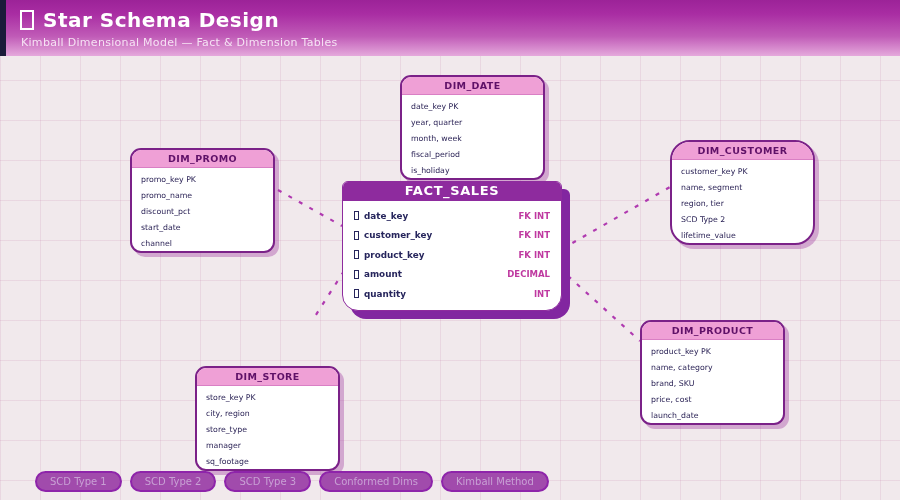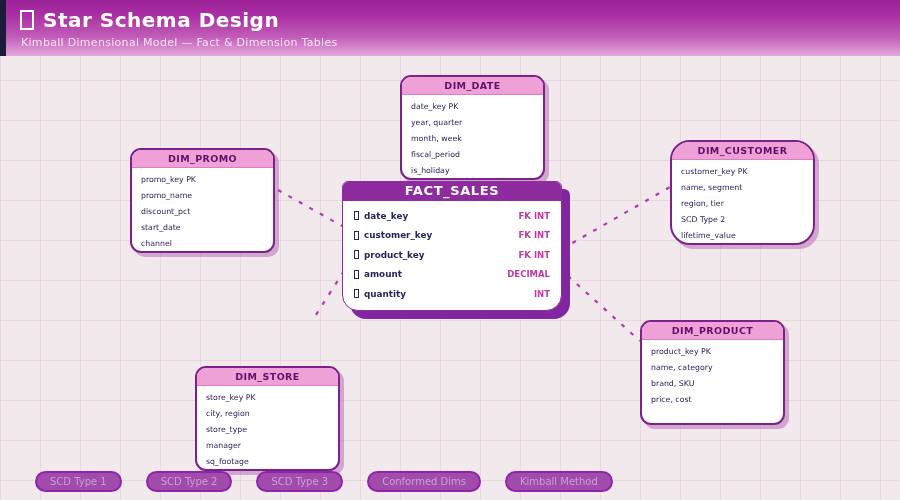--- a/index.html
+++ b/index.html
@@ -100,21 +100,21 @@
   .tofu-sm {
     display: inline-block; width: 5px; height: 9px;
     border: 1px solid #26255c;
   }
   .fact-name { color: #26255c; font-size: 8.8px; font-weight: 600; }
   .fact-type { color: #bf39a0; font-size: 8.5px; font-weight: bold; }
 
   
   .badge-row {
     position: absolute; left: 35px; top: 471px;
-    display: flex; gap: 24px; z-index: 5;
+    display: flex; gap: 8px; z-index: 5;
   }
   .badge {
     height: 21px; padding: 0 13px; line-height: 18px;
     background: #a14bac;
     border: 2px solid #8e24aa;
     border-radius: 11px;
     color: #c8a0d4; font-size: 10px; font-weight: 500;
     white-space: nowrap;
   }
 </style>
@@ -222,20 +222,21 @@
   </div>
 </div>
 
 <div class="dim-table" style="left:640px; top:320px;">
   <div class="dim-header">DIM_PRODUCT</div>
   <div class="dim-body">
     <div class="dim-row">product_key PK</div>
     <div class="dim-row">name, category</div>
     <div class="dim-row">brand, SKU</div>
     <div class="dim-row">price, cost</div>
+    <div class="dim-row">launch_date</div>
   </div>
 </div>
 
 <div class="badge-row">
   <div class="badge">SCD Type 1</div>
   <div class="badge">SCD Type 2</div>
   <div class="badge">SCD Type 3</div>
   <div class="badge">Conformed Dims</div>
   <div class="badge">Kimball Method</div>
 </div>

